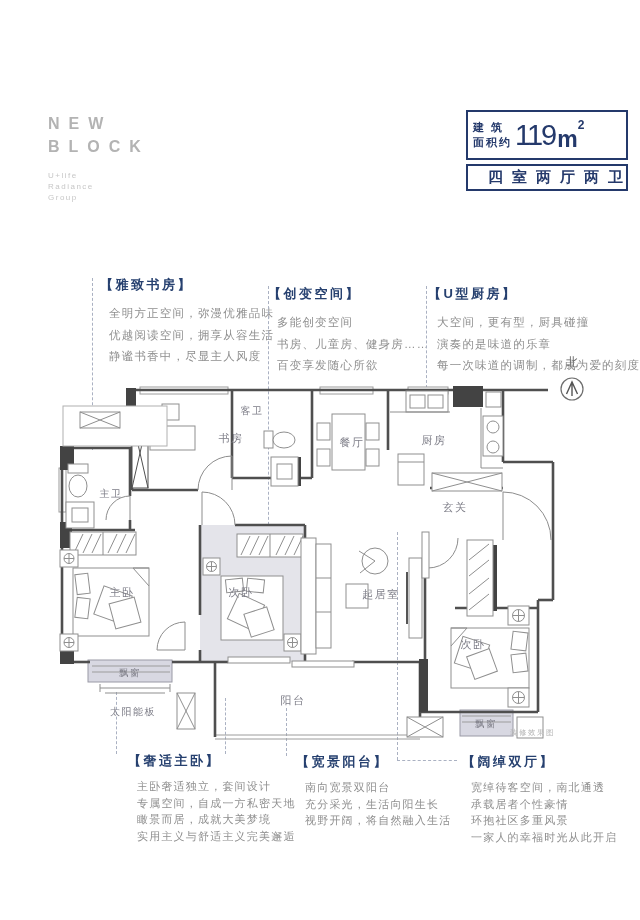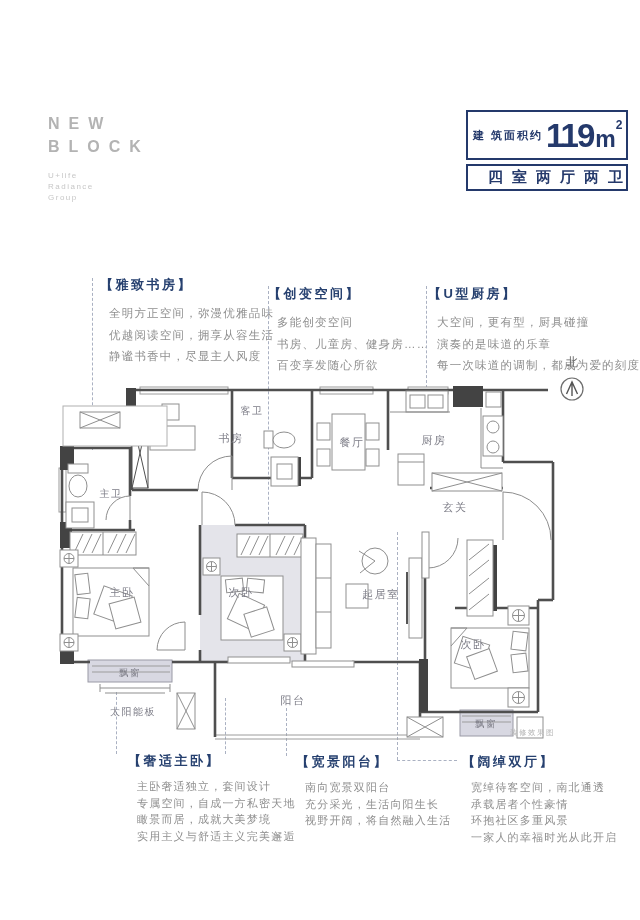--- a/index.html
+++ b/index.html
@@ -5,22 +5,22 @@
   html,body{margin:0;padding:0;background:#fff;}
   .page{position:relative;width:640px;height:920px;background:#ffffff;overflow:hidden;
         font-family:"Liberation Sans",sans-serif;}
   
   .logo{position:absolute;left:48px;top:112px;color:#b3b3b3;}
   .logo .l1{font-size:16px;font-weight:700;letter-spacing:9px;line-height:23px;}
   .logo .sub{margin-top:12px;font-size:8px;color:#c7c7c7;letter-spacing:1.5px;line-height:11px;}
   
   .badge{position:absolute;left:466px;top:110px;width:162px;color:#24396b;}
   .badge .b1{border:2px solid #24396b;height:50px;display:flex;align-items:center;padding:0 5px;box-sizing:border-box;}
-  .badge .lblcol{display:flex;flex-direction:row;font-size:11px;font-weight:700;line-height:15px;letter-spacing:2px;margin-right:3px;white-space:nowrap;}
-  .badge .num{font-size:33px;font-weight:700;letter-spacing:-2px;line-height:1;}
+  .badge .lblcol{display:flex;flex-direction:column;font-size:11px;font-weight:700;line-height:15px;letter-spacing:2px;margin-right:3px;white-space:nowrap;}
+  .badge .num{font-size:29px;font-weight:400;letter-spacing:-2px;line-height:1;}
   .badge .unit{font-size:23px;font-weight:700;line-height:1;margin-left:2px;}
   .badge .unit sup{font-size:12px;vertical-align:18px;}
   .badge .b2{border:2px solid #24396b;margin-top:4px;height:27px;display:flex;align-items:center;justify-content:center;
              font-size:15px;font-weight:700;letter-spacing:9px;padding-left:26px;box-sizing:border-box;white-space:nowrap;}
   
   .ann{position:absolute;white-space:nowrap;}
   .ann h3{margin:0;font-size:13px;font-weight:700;color:#26406f;letter-spacing:2.5px;}
   .ann .lines{margin-top:9px;padding-left:9px;}
   .ann p{margin:0;font-size:11.5px;color:#8f8f8f;letter-spacing:1.2px;line-height:21.5px;}
   .ann.bottom .lines{margin-top:8px;}

